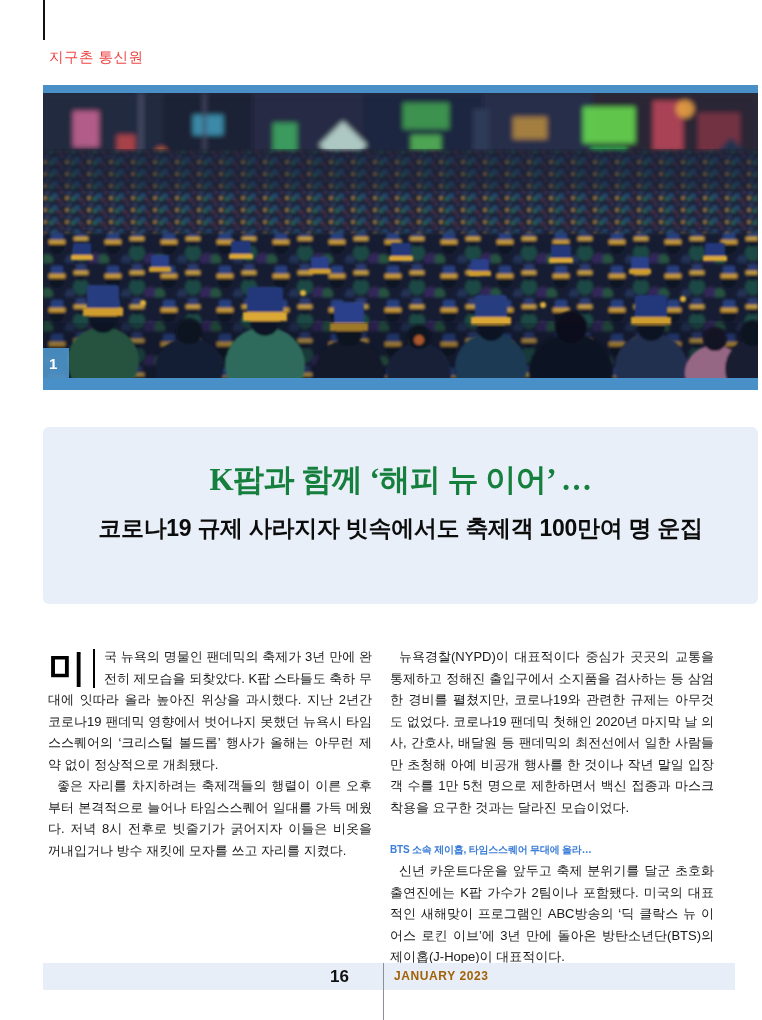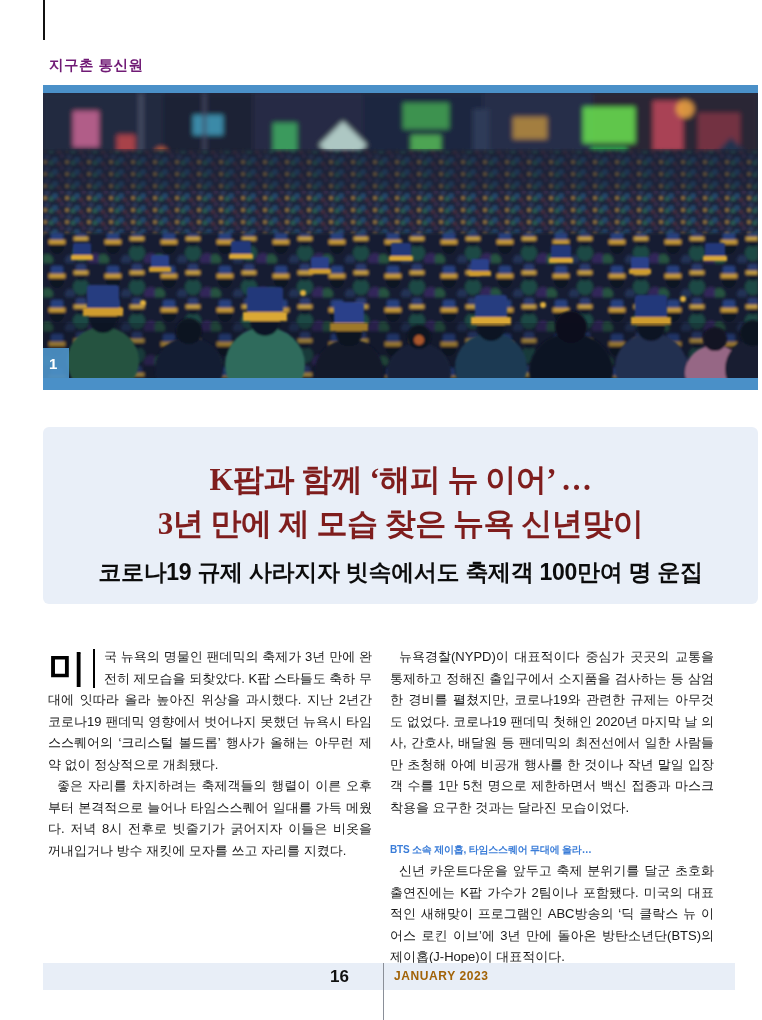--- a/index.html
+++ b/index.html
@@ -2,41 +2,41 @@
 <html><head>
 <meta charset="utf-8">
 <style>
   html,body{margin:0;padding:0;background:#ffffff;}
   .page{
     position:relative;width:762px;height:1020px;background:#ffffff;overflow:hidden;
     font-family:"Liberation Sans","DejaVu Sans",sans-serif;color:#1a1a1a;
   }
   
   .kicker-rule{position:absolute;left:43px;top:0;width:2px;height:40px;background:#111;}
-  .kicker{position:absolute;left:49px;top:56px;font-size:14.5px;font-weight:bold;letter-spacing:0.5px;color:#701a75;}
+  .kicker{position:absolute;left:49px;top:48px;font-size:14.5px;font-weight:normal;letter-spacing:0.5px;color:#ef4444;}
   
   .photo{
     position:absolute;left:43px;top:85px;width:715px;height:305px;
     border-top:8px solid #4a90c8;border-bottom:12px solid #4a90c8;box-sizing:border-box;
     background:#161c2d;
   }
   .photo svg{display:block;}
   .photo-badge{
     position:absolute;left:0;bottom:0;width:26px;height:30px;
     background:rgba(77,146,200,0.92);color:#fff;font-weight:bold;font-size:15px;
     display:flex;align-items:center;padding-left:6px;box-sizing:border-box;
   }
   
   .headline-block{
     position:absolute;left:43px;top:427px;width:715px;height:177px;
     background:#e9eff8;border-radius:6px;text-align:center;box-sizing:border-box;padding-top:31px;
   }
   .headline{
     font-family:"Liberation Serif","DejaVu Serif",serif;font-weight:bold;
-    font-size:31px;line-height:44px;color:#7f1d1d;letter-spacing:-0.5px;
+    font-size:31px;line-height:44px;color:#15803d;letter-spacing:-0.5px;
   }
   .subheadline{font-size:23px;font-weight:bold;color:#0c0c0c;margin-top:11px;letter-spacing:-0.3px;}
   
   .columns{position:absolute;left:48px;top:646px;width:667px;display:flex;gap:18px;}
   .col{width:324px;font-size:13px;line-height:21.5px;text-align:justify;color:#191919;}
   .col p{margin:0;}
   .col p.indent{text-indent:9px;}
   .dropcap{
     float:left;font-size:38px;line-height:37px;font-weight:800;color:#000;
     border-right:2px solid #000;padding:1px 7px 1px 0;margin:3px 9px 0 0;
@@ -230,21 +230,20 @@
           <circle cx="640" cy="206" r="3" fill="#e3b23c"></circle>
       </g>
 
       <rect x="0" y="230" width="715" height="55" fill="#0b101d" opacity="0.25"></rect>
     </svg>
     <div class="photo-badge">1</div>
   </div>
 
   <div class="headline-block">
     <div class="headline">K팝과 함께 ‘해피 뉴 이어’ …</div>
-    <div class="headline">3년 만에 제 모습 찾은 뉴욕 신년맞이</div>
     <div class="subheadline">코로나19 규제 사라지자 빗속에서도 축제객 100만여 명 운집</div>
   </div>
 
   <div class="columns">
     <div class="col">
       <p>
         <span class="dropcap">미</span>
         <span>국 뉴욕의 명물인 팬데믹의 축제가 3년 만에 완전히 제모습을 되찾았다. K팝 스타들도 축하 무대에 잇따라 올라 높아진 위상을 과시했다. 지난 2년간 코로나19 팬데믹 영향에서 벗어나지 못했던 뉴욕시 타임스스퀘어의 ‘크리스털 볼드롭’ 행사가 올해는 아무런 제약 없이 정상적으로 개최됐다.</span>
       </p>
       <p class="indent">좋은 자리를 차지하려는 축제객들의 행렬이 이른 오후부터 본격적으로 늘어나 타임스스퀘어 일대를 가득 메웠다. 저녁 8시 전후로 빗줄기가 굵어지자 이들은 비옷을 꺼내입거나 방수 재킷에 모자를 쓰고 자리를 지켰다.</p>

